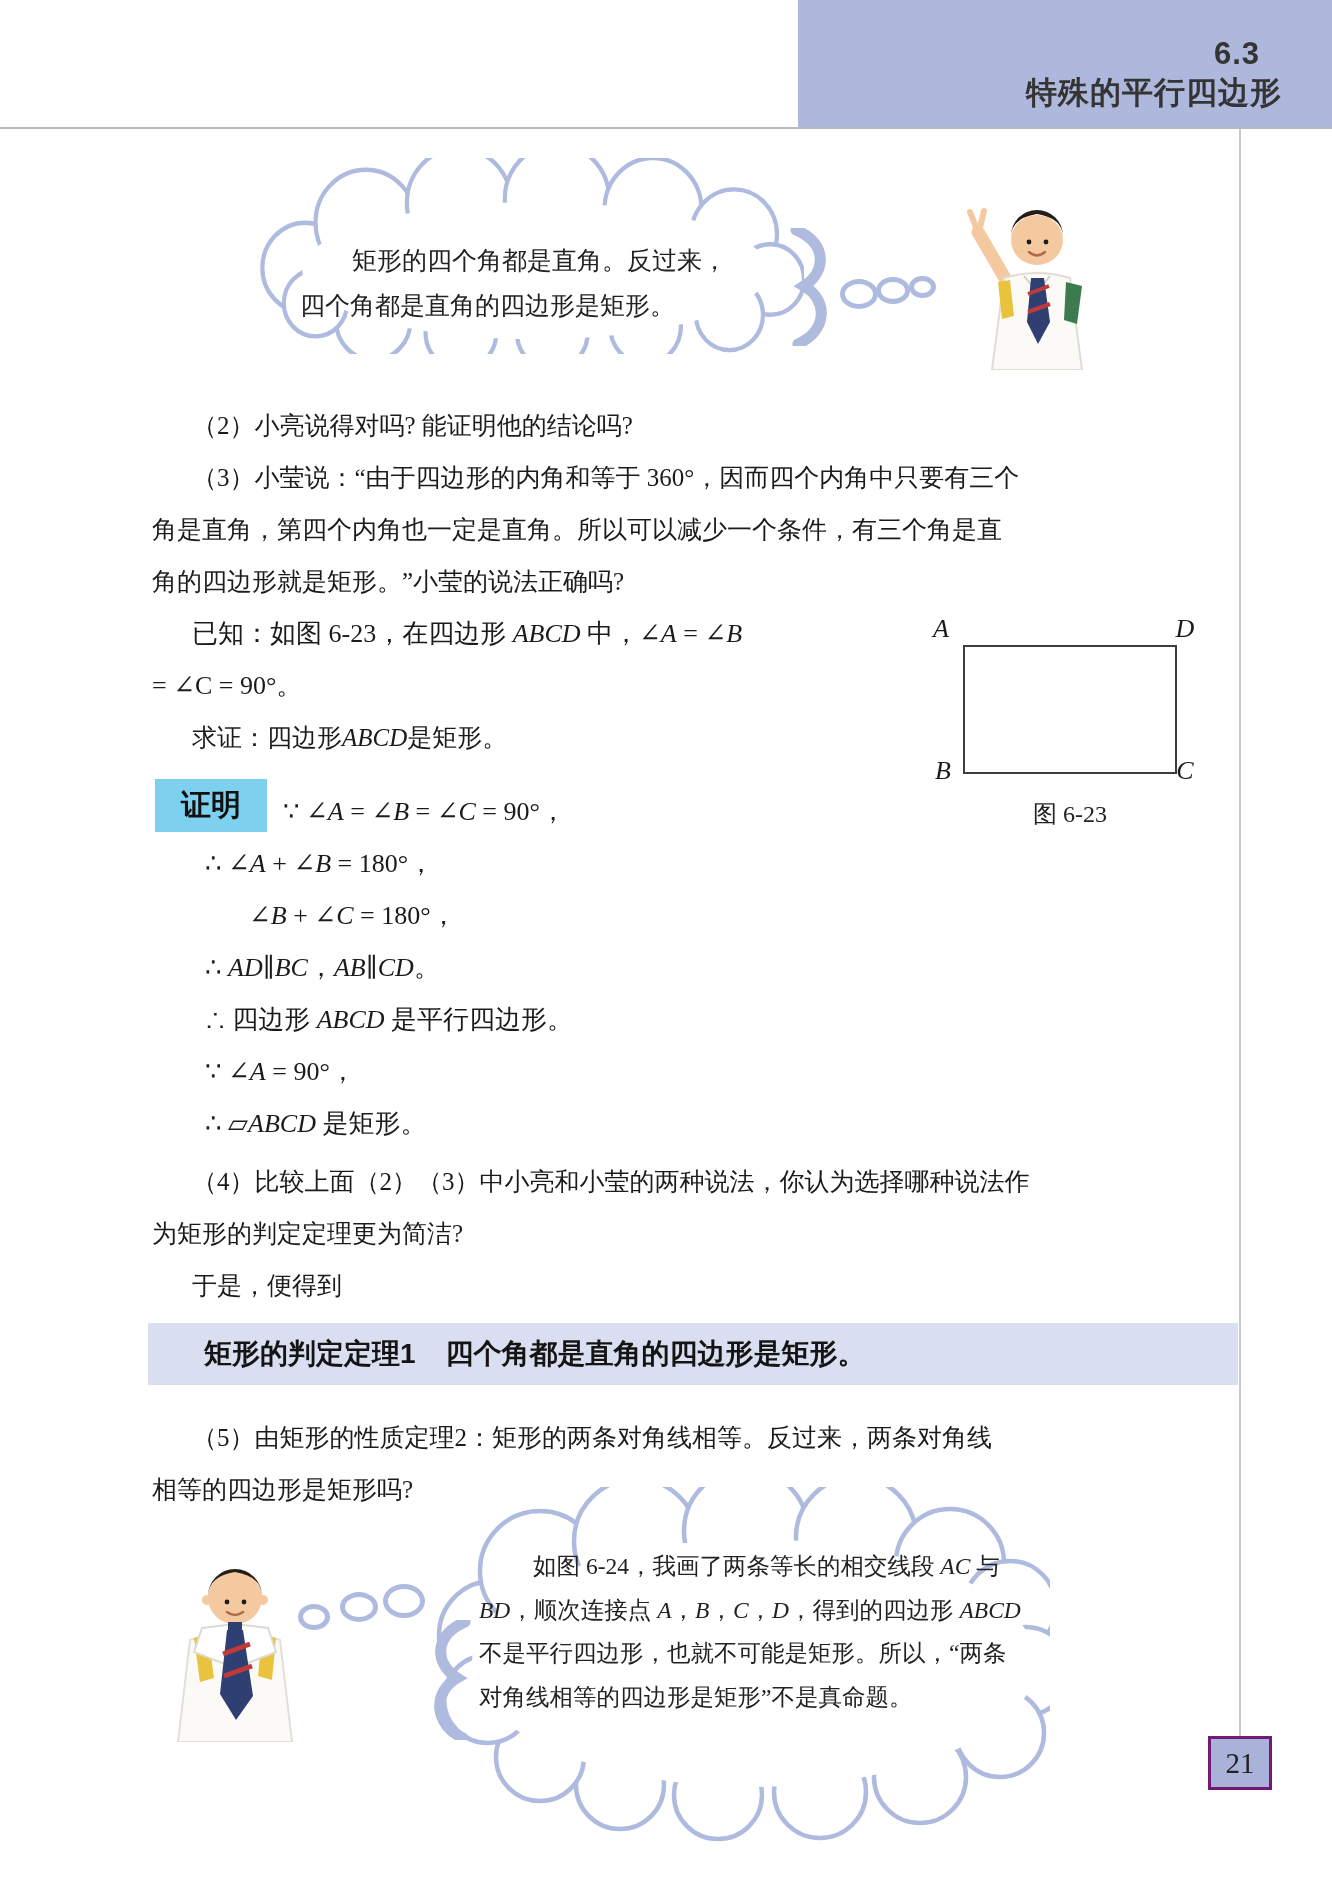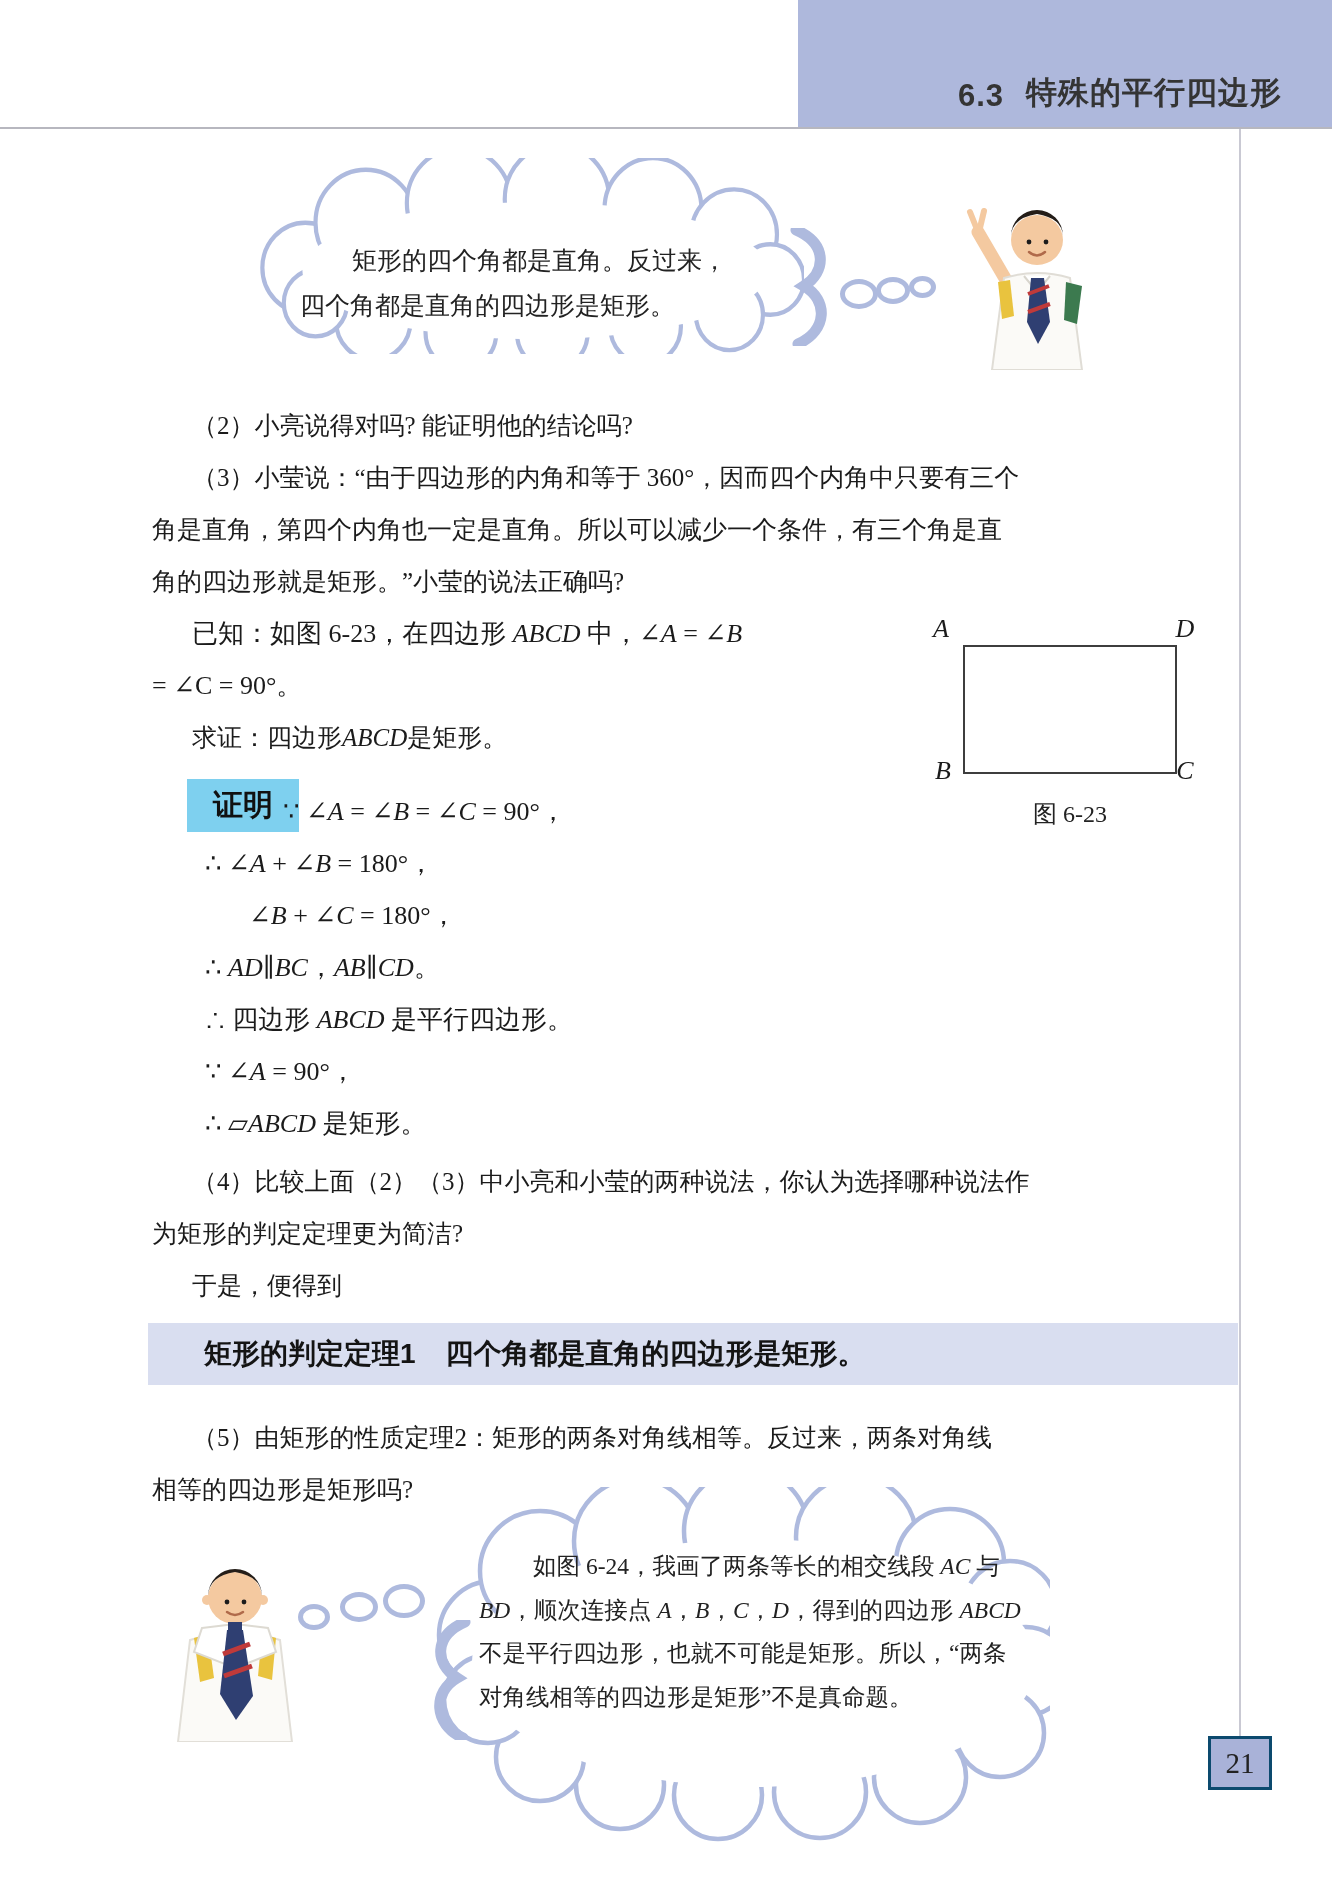--- a/index.html
+++ b/index.html
@@ -5,45 +5,45 @@
   html,body{margin:0;padding:0;background:#ffffff;}
   #page{position:relative;width:1332px;height:1885px;background:#fff;overflow:hidden;
         font-family:"Liberation Serif","DejaVu Serif",serif;color:#1b1b1b;}
   .abs{position:absolute;}
 
   
   .hdr{left:798px;top:0;width:534px;height:128px;background:var(--header-bg,#aeb8dc);
        display:flex;justify-content:flex-end;align-items:flex-end;
        padding:0 50px 14px 0;box-sizing:border-box;
        font-family:"Liberation Sans","DejaVu Sans",sans-serif;font-weight:bold;
-       font-size:31px;color:#343434;letter-spacing:1px;}
+       font-size:31px;color:#343434;letter-spacing:1px;flex-direction:column;}
   .hdr .num{margin-right:22px;}
   .hrule{left:0;top:127px;width:1332px;height:2px;background:#b7b7bf;}
   .vrule{left:1239px;top:129px;width:2px;height:1607px;background:#c9c9d3;}
 
   
   .badge{left:1208px;top:1736px;width:64px;height:54px;background:var(--page-badge-bg,#a9b2d8);
-         border:3px solid #0c4a6e;box-sizing:border-box;display:flex;align-items:center;
+         border:3px solid #701a75;box-sizing:border-box;display:flex;align-items:center;
          justify-content:center;font-size:29px;color:#222;}
 
   
   .col{left:152px;width:1000px;font-size:25px;line-height:52px;}
   .ln{height:52px;white-space:nowrap;}
   .indent{text-indent:40px;}
   .math{font-size:26px;}
   .proofcol{left:152px;top:785px;font-size:26px;line-height:53px;}
   .p0{padding-left:131px;} .p1{padding-left:53px;} .p2{padding-left:97px;}
   .p3{padding-left:53px;} .p4{padding-left:53px;font-size:26px;}
   .p5{padding-left:53px;} .p6{padding-left:53px;}
 
   
   .prooflabel{left:155px;top:779px;width:112px;height:53px;background:var(--proof-label-bg,#7ed0ef);
       display:flex;align-items:center;justify-content:center;
       font-family:"Liberation Sans","DejaVu Sans",sans-serif;font-weight:bold;
-      font-size:30px;color:#111;margin-left:32px;}
+      font-size:30px;color:#111;}
 
   
   .theorem{left:148px;top:1323px;width:1090px;height:62px;background:var(--theorem-bg,#d9def0);
       display:flex;align-items:center;box-sizing:border-box;padding-left:56px;
       font-family:"Liberation Sans","DejaVu Sans",sans-serif;font-weight:bold;
       font-size:28px;color:#141414;}
   .theorem .tname{margin-right:30px;}
 
   
   .figure{left:930px;top:600px;width:280px;height:250px;}

